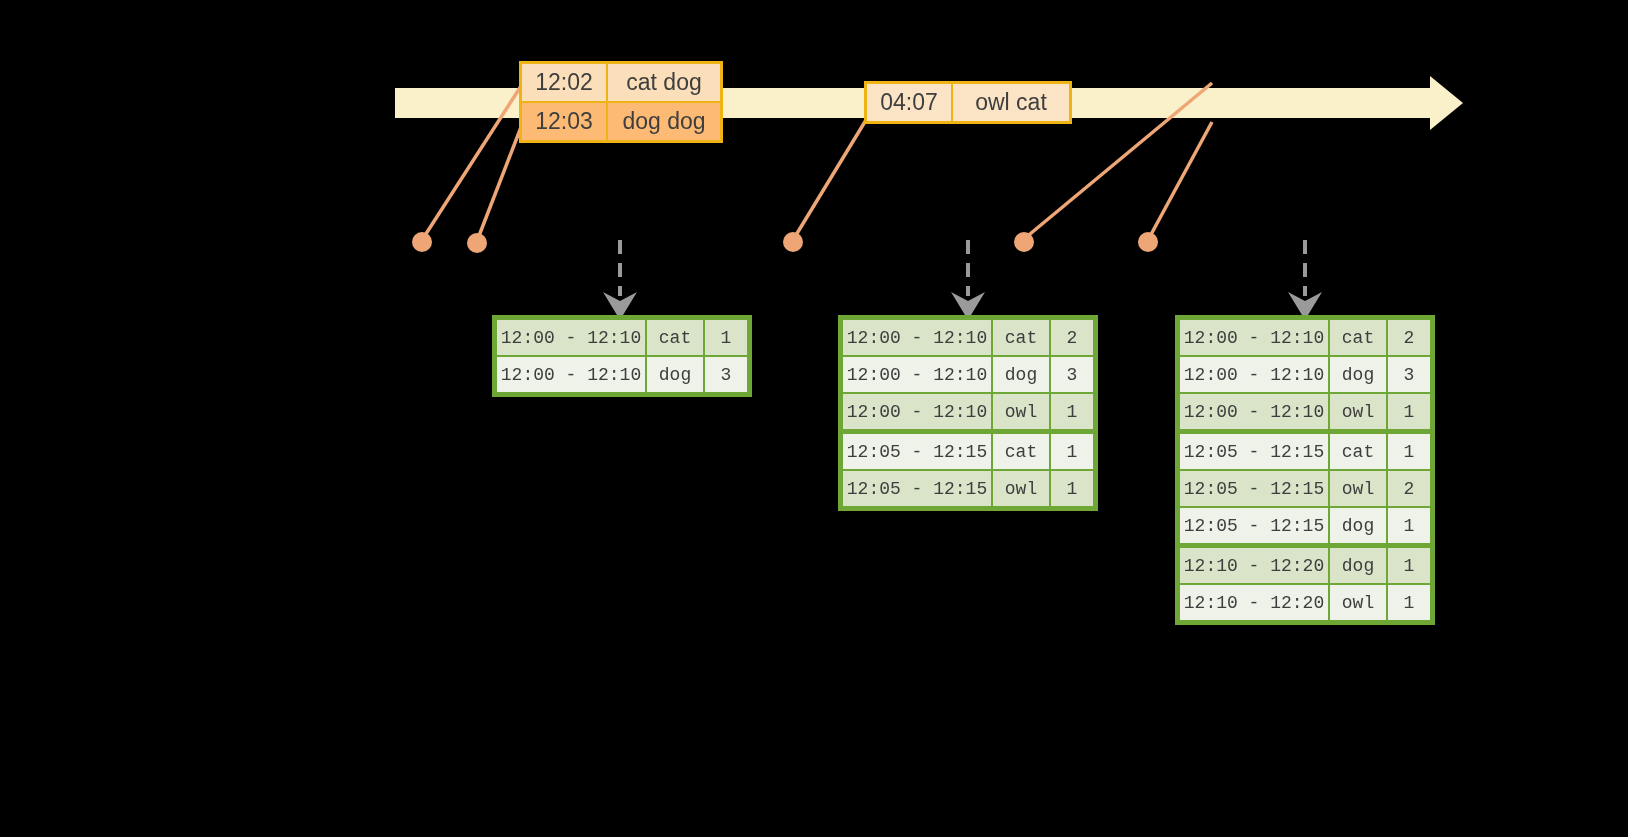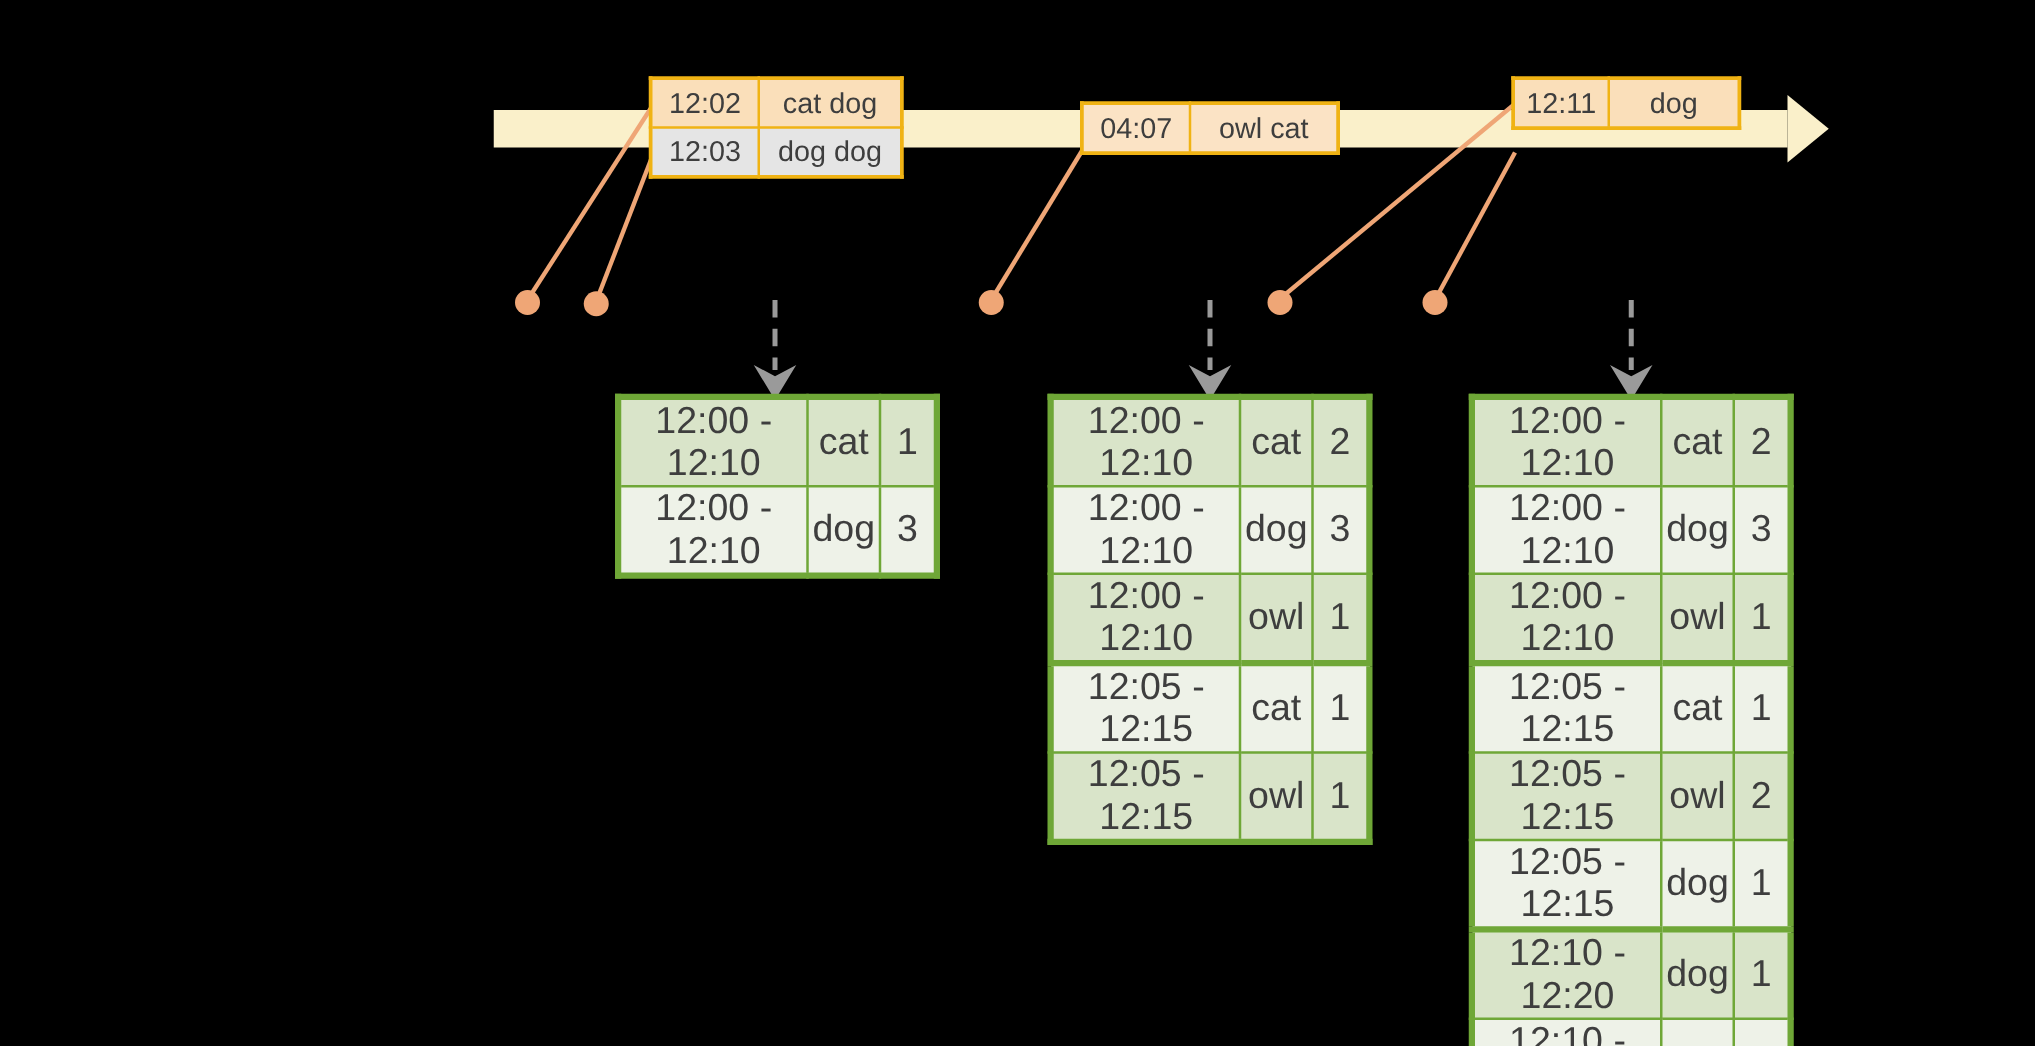--- a/index.html
+++ b/index.html
@@ -12,24 +12,24 @@
   
   table{border-collapse:collapse;position:absolute;table-layout:fixed;}
   .etable{border:3px solid #f0b314;font-size:23px;}
   .etable td{border:2px solid #f0b314;height:37px;text-align:center;vertical-align:middle;padding:0;}
   .etable .tc{width:84px;}
   .etable .wc{width:112px;}
   .etable.narrow .tc{width:74px;}
   .etable.narrow .wc{width:102px;}
   .ed{background:#fadfba;}
   .em{background:#fbe3c5;}
-  .el{background:#e5e5e5;}
+  .el{background:#fdba74;}
 
   
-  .gtable{border:5px solid #6fa737;font-size:30px;}
+  .gtable{border:5px solid #6fa737;font-size:18px;font-family:Liberation Mono, monospace;}
   .gtable td{border:2px solid #6fa737;height:35px;text-align:center;vertical-align:middle;padding:0;}
   .gtable .w{width:148px;}
   .gtable .a{width:56px;margin-left:13px;}
   .gtable .c{width:42px;}
   .gd td{background:#d9e4c9;}
   .gl td{background:#eef2e8;}
   .sep td{border-top:5px solid #6fa737;}
 </style>
 </head>
 <body>
@@ -85,24 +85,20 @@
     <tbody>
         <tr>
       <td class="tc em" style="width:84px;">04:07</td>
       <td class="wc em" style="width:116px;text-align:center;">owl cat</td>
     </tr>
   </tbody>
     </table>
 
   <table class="etable narrow" style="left:1209px;top:61px;">
     <tbody>
-        <tr>
-      <td class="tc ed">12:11</td>
-      <td class="wc ed">dog</td>
-    </tr>
   </tbody>
     </table>
 
   <table class="gtable" style="left:492px;top:315px;">
     <tbody>
         <tr class="gd">
       <td class="w">12:00 - 12:10</td>
       <td class="a">cat</td>
       <td class="c">1</td>
     </tr>

